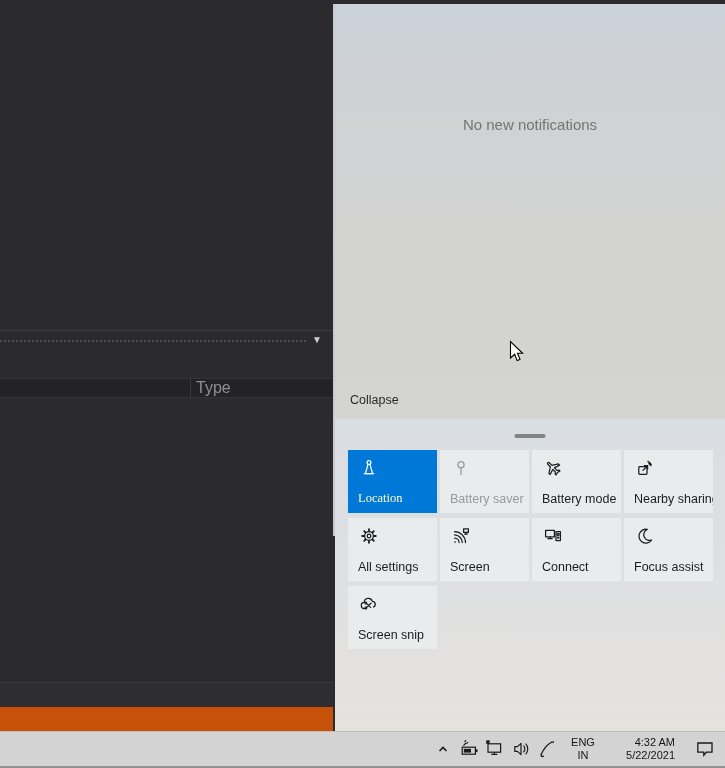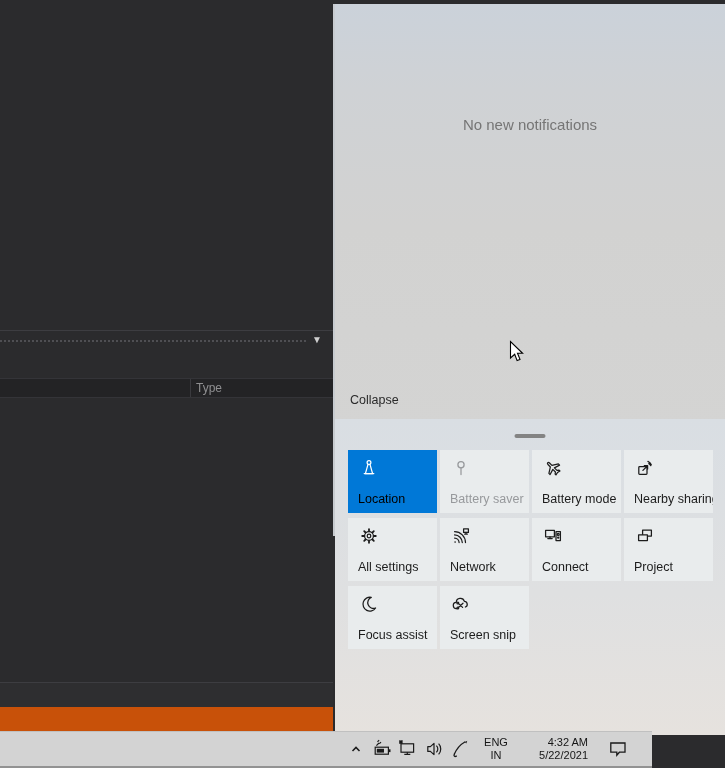--- a/index.html
+++ b/index.html
@@ -9,21 +9,21 @@
   
   .left-app{position:absolute;left:0;top:0;width:333px;height:731px;background:#2b2b2d;}
   .hairline{position:absolute;left:0;width:100%;height:1px;background:#3d3d41;}
   .hl-top{top:330px;}
   .hl-low{top:682px;}
   .dotted-row{position:absolute;top:340px;left:0;width:306px;height:0;border-top:2px dotted #4f4f53;}
   .dd-arrow{position:absolute;top:334px;left:312px;font-size:10px;color:#cfcfcf;line-height:12px;cursor:default;}
   .grid-header{position:absolute;top:378px;left:0;width:100%;height:20px;background:#232325;
                border-top:1px solid #343438;border-bottom:1px solid #343438;box-sizing:border-box;}
   .grid-header .vsep{position:absolute;left:190px;top:0;width:1px;height:100%;background:#3a3a3e;}
-  .grid-header .hdr-label{position:absolute;left:196px;top:0;line-height:18px;font-size:12px;color:#8f8f91;}
+  .grid-header .hdr-label{position:absolute;left:196px;top:0;line-height:18px;font-size:16px;color:#8f8f91;}
   .lower-strip{position:absolute;top:683px;left:0;width:100%;height:24px;background:#2e2e30;}
   .status-bar{position:absolute;top:707px;left:0;width:100%;height:24px;background:#c85109;}
 
   
   .action-center{position:absolute;left:333px;top:4px;width:392px;height:532px;box-sizing:border-box;
       border-left:2px solid #c7cbcf;
       background:linear-gradient(180deg,#cbd2da 0%,#cfd2d5 16%,#d2d2d1 42%,#d5d5d4 100%);}
   .no-notif{position:absolute;top:112px;left:0;width:100%;text-align:center;
             font-size:15px;color:#757575;}
   .collapse{position:absolute;top:389px;left:15px;font-size:12.5px;color:#2a2a2a;cursor:default;}
@@ -32,26 +32,26 @@
   .drag-handle{position:absolute;top:15px;left:50%;transform:translateX(-50%);
       width:31px;height:4px;border-radius:2px;background:#838383;}
   .tiles{position:absolute;left:13px;top:31px;display:grid;
       grid-template-columns:repeat(4,89px);grid-auto-rows:63px;gap:5px 3px;}
   .tile{position:relative;background:#e9eced;color:#1c1c1c;overflow:hidden;}
   .tile.active{background:#0078d7;color:#ffffff;}
   .tile.disabled{color:#97999c;}
   .tile-icon{position:absolute;top:8px;left:11px;width:20px;height:20px;color:inherit;}
   .tile-icon svg{display:block;}
   .tile-label{position:absolute;left:10px;bottom:7px;font-size:12.5px;white-space:nowrap;}
-  .tile.active .tile-label{color:#000000;}
-
-  
-  .taskbar{position:absolute;left:0;top:731px;width:652px;height:37px;background:#d3d3d3;
+  .tile.active .tile-label{color:#fef9c3;font-family:Liberation Serif, serif;}
+
+  
+  .taskbar{position:absolute;left:0;top:731px;width:725px;height:37px;background:#d3d3d3;
       border-top:1px solid #c0c0c0;border-bottom:2px solid #929292;box-sizing:border-box;
-      display:flex;align-items:center;justify-content:flex-end;padding-right:14px;color:#161616;}
+      display:flex;align-items:center;justify-content:flex-end;padding-right:0;color:#161616;}
   .tray-btn{display:flex;align-items:center;justify-content:center;height:100%;cursor:default;}
   .tray-btn svg{display:block;}
   .w28{width:27px;} .w26{width:26px;}
   .lang-block{width:40px;text-align:center;font-size:11px;line-height:13px;margin:0 2px;}
   .clock-block{width:66px;text-align:right;font-size:11px;line-height:13px;margin:0 4px;}
   .ac-btn{width:40px;margin-left:6px;}
 
   
   .cursor{position:absolute;left:509px;top:340px;pointer-events:none;}
 </style>
@@ -128,46 +128,37 @@
           </div>
           <div class="tile ">
             <span class="tile-icon">
               <svg width="20" height="20" viewBox="0 0 20 20" fill="none" stroke="currentColor" stroke-width="1.25" stroke-linecap="round" stroke-linejoin="round">
                 <path d="M3.6 12.1 a4.6 4.6 0 0 1 4.5 4.5 M3.6 8.9 a7.8 7.8 0 0 1 7.7 7.7 M3.6 5.7 a11 11 0 0 1 10.9 10.9"></path>
                 <circle cx="4.1" cy="16.1" r="0.8" fill="currentColor" stroke="none"></circle>
                 <rect x="12.6" y="2.8" width="4.8" height="3.6"></rect>
                 <path d="M15 6.4 V8 M13.6 8 h2.8"></path>
               </svg>
             </span>
-            <span class="tile-label">Network</span>
+            <span class="tile-label">Screen</span>
           </div>
           <div class="tile ">
             <span class="tile-icon">
               <svg width="20" height="20" viewBox="0 0 20 20" fill="none" stroke="currentColor" stroke-width="1.25" stroke-linecap="round" stroke-linejoin="round">
                 <rect x="2.6" y="4.4" width="8.8" height="6.4"></rect>
                 <path d="M7 10.8 v1.8 M4.8 12.6 h4.4"></path>
                 <rect x="13" y="5.6" width="4.4" height="9"></rect>
                 <circle cx="15.2" cy="8.4" r="1"></circle>
                 <circle cx="15.2" cy="11.6" r="0.55"></circle>
               </svg>
             </span>
             <span class="tile-label">Connect</span>
           </div>
           <div class="tile ">
             <span class="tile-icon">
               <svg width="20" height="20" viewBox="0 0 20 20" fill="none" stroke="currentColor" stroke-width="1.25" stroke-linecap="round" stroke-linejoin="round">
-                <rect x="7.6" y="4.2" width="8.8" height="5.8"></rect>
-                <rect x="3.6" y="8.8" width="8.8" height="5.8" fill="#e9eced"></rect>
-              </svg>
-            </span>
-            <span class="tile-label">Project</span>
-          </div>
-          <div class="tile ">
-            <span class="tile-icon">
-              <svg width="20" height="20" viewBox="0 0 20 20" fill="none" stroke="currentColor" stroke-width="1.25" stroke-linecap="round" stroke-linejoin="round">
                 <path d="M12.3 3.4 a6.9 6.9 0 1 0 4.3 10.6 a5.7 5.7 0 0 1 -4.3 -10.6 Z"></path>
               </svg>
             </span>
             <span class="tile-label">Focus assist</span>
           </div>
           <div class="tile ">
             <span class="tile-icon">
               <svg width="20" height="20" viewBox="0 0 20 20" fill="none" stroke="currentColor" stroke-width="1.25" stroke-linecap="round" stroke-linejoin="round">
                 <path d="M6.2 14.6 H5.6 a3.1 3.1 0 0 1 -.4 -6.2 a4.2 4.2 0 0 1 8.2 -1 a2.9 2.9 0 0 1 1 5.6"></path>
                 <path d="M7.6 13.2 L12 9.2 M7.6 9.6 L11.6 13.4"></path>

